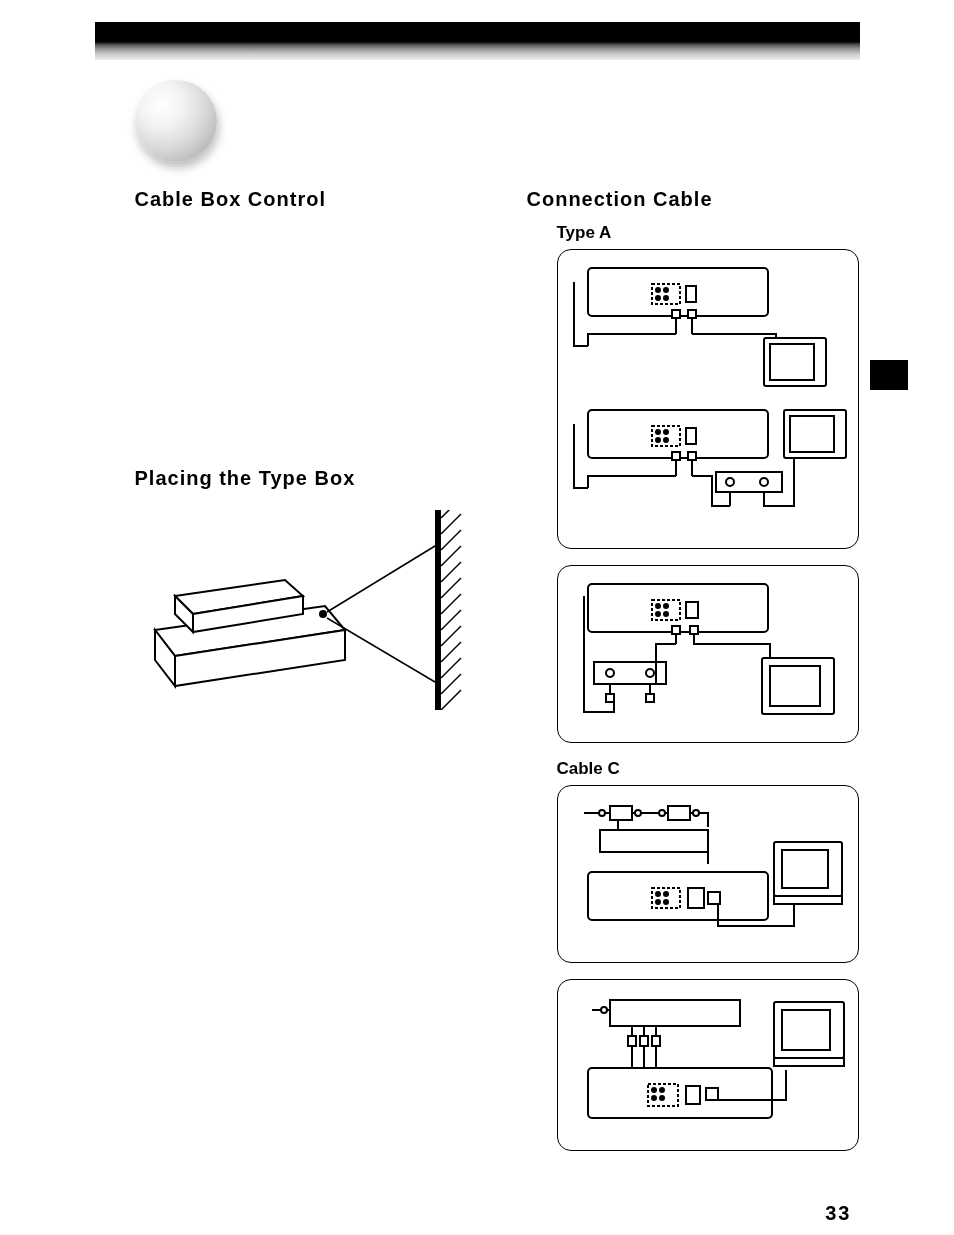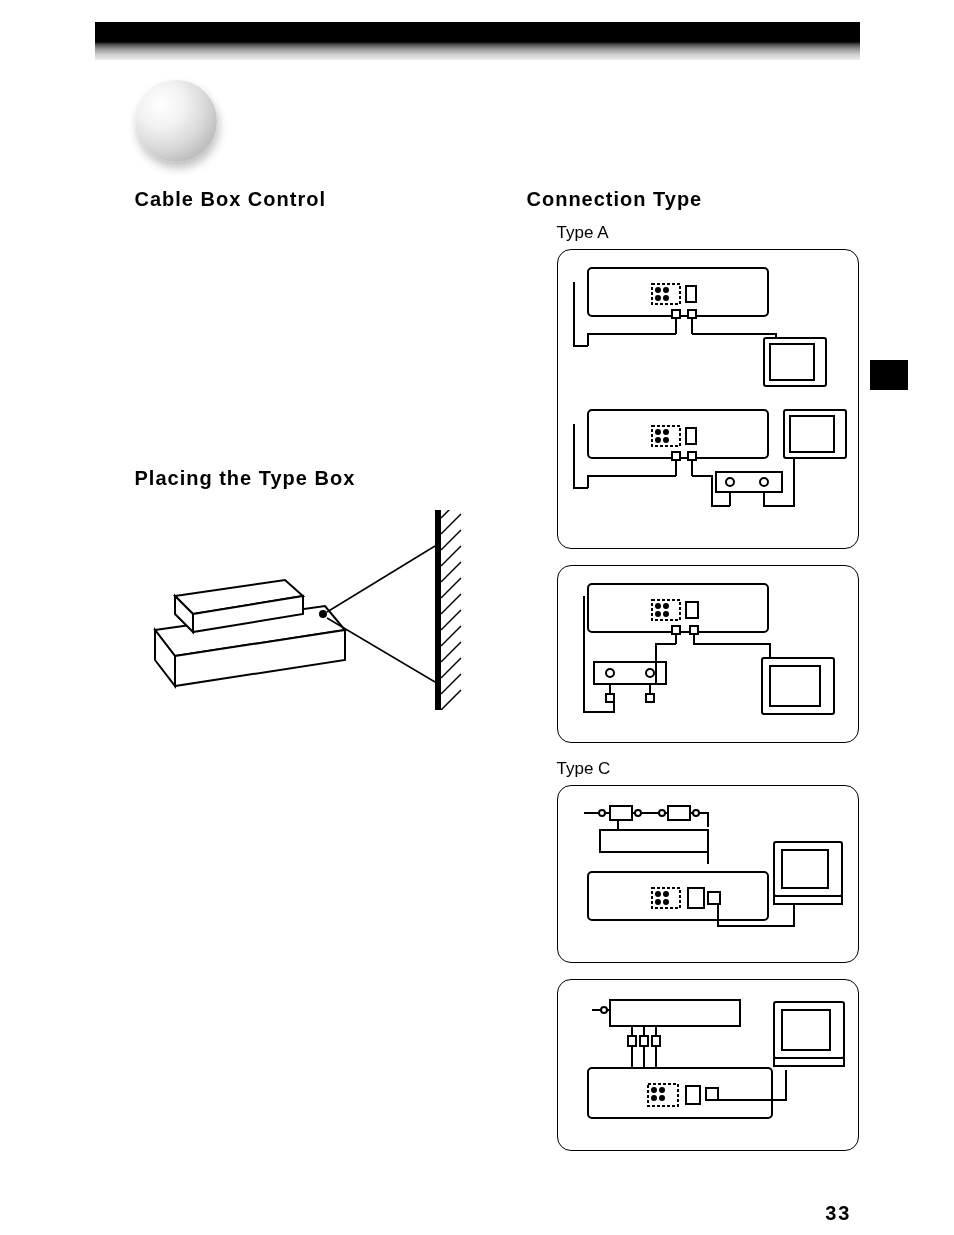--- a/index.html
+++ b/index.html
@@ -4,21 +4,21 @@
 <style>
   html,body{margin:0;padding:0;background:#fff;font-family:Helvetica,Arial,sans-serif;color:#000}
   .page{width:861px;height:1235px;position:relative;margin:16px auto;background:#fff}
   .top-bar{position:absolute;top:6px;left:48px;right:48px;height:38px;
     background:linear-gradient(#000 0%,#000 52%,#555 60%,#999 72%,#ccc 85%,#eee 100%)}
   .sphere{position:absolute;top:64px;left:88px;width:82px;height:82px;border-radius:50%;
     background:radial-gradient(circle at 32% 30%, #fff 0%, #f2f2f2 28%, #d9d9d9 55%, #bfbfbf 75%, #a8a8a8 100%);
     box-shadow:2px 6px 10px rgba(0,0,0,.25)}
   .h{font-weight:600;letter-spacing:1px}
   .h1{font-size:20px}
-  .lbl{font-size:17px;font-weight:400}
+  .lbl{font-size:17px;font-weight:700}
   .col-left{position:absolute;left:88px;top:172px;width:360px}
   .col-right{position:absolute;left:480px;top:172px;width:360px}
   .placing{margin-top:256px}
   .fig{border:1px solid #000;border-radius:14px;background:#fff;margin:6px 0 16px 0;overflow:hidden}
   .fig svg{display:block}
   .placement{margin-top:20px}
   .placement svg{display:block}
   .pagenum{position:absolute;right:56px;bottom:26px;font-size:20px;letter-spacing:2px;font-weight:600}
   .edge-tab{position:absolute;right:0;top:344px;width:38px;height:30px;background:#000}
 </style>
@@ -70,21 +70,21 @@
 
         <circle cx="188" cy="104" r="4" fill="#000"></circle>
         <line x1="192" y1="102" x2="300" y2="36" stroke="#000" stroke-width="1.5"></line>
         <line x1="192" y1="108" x2="300" y2="172" stroke="#000" stroke-width="1.5"></line>
       </svg>
     </div>
   </div>
 </div>
 
 <div class="col-right">
-  <div class="h h1">Connection Type</div>
+  <div class="h h1">Connection Cable</div>
 
   <div class="lbl" style="margin:12px 0 2px 30px">Type A</div>
   <div class="fig" style="width:300px;height:298px;margin-left:30px">
     <svg width="300" height="298" viewBox="0 0 300 298">
       <g stroke="#000" stroke-width="2" fill="none">
 
         <rect x="30" y="18" width="180" height="48" rx="4" fill="#fff"></rect>
         <rect x="94" y="34" width="28" height="20" stroke-dasharray="3 2"></rect>
         <circle cx="100" cy="40" r="2" fill="#000"></circle>
             <circle cx="108" cy="40" r="2" fill="#000"></circle>
@@ -156,21 +156,21 @@
             <rect x="88" y="128" width="8" height="8" fill="#fff"></rect>
         <path d="M118 78 h-20 v40"></path>
         <path d="M56 134 v12 h-30 v-116"></path>
 
         <rect x="204" y="92" width="72" height="56" rx="2" fill="#fff"></rect>
         <rect x="212" y="100" width="50" height="40" fill="#fff"></rect>
       </g>
     </svg>
   </div>
 
-  <div class="lbl" style="margin:6px 0 2px 30px">Type C</div>
+  <div class="lbl" style="margin:6px 0 2px 30px">Cable C</div>
   <div class="fig" style="width:300px;height:176px;margin-left:30px">
     <svg width="300" height="176" viewBox="0 0 300 176">
       <g stroke="#000" stroke-width="2" fill="none">
 
         <rect x="52" y="20" width="22" height="14" fill="#fff"></rect>
         <rect x="110" y="20" width="22" height="14" fill="#fff"></rect>
         <path d="M26 27 h26"></path>
             <path d="M74 27 h36"></path>
             <path d="M132 27 h18 v14"></path>
         <circle cx="44" cy="27" r="3" fill="#fff"></circle>

